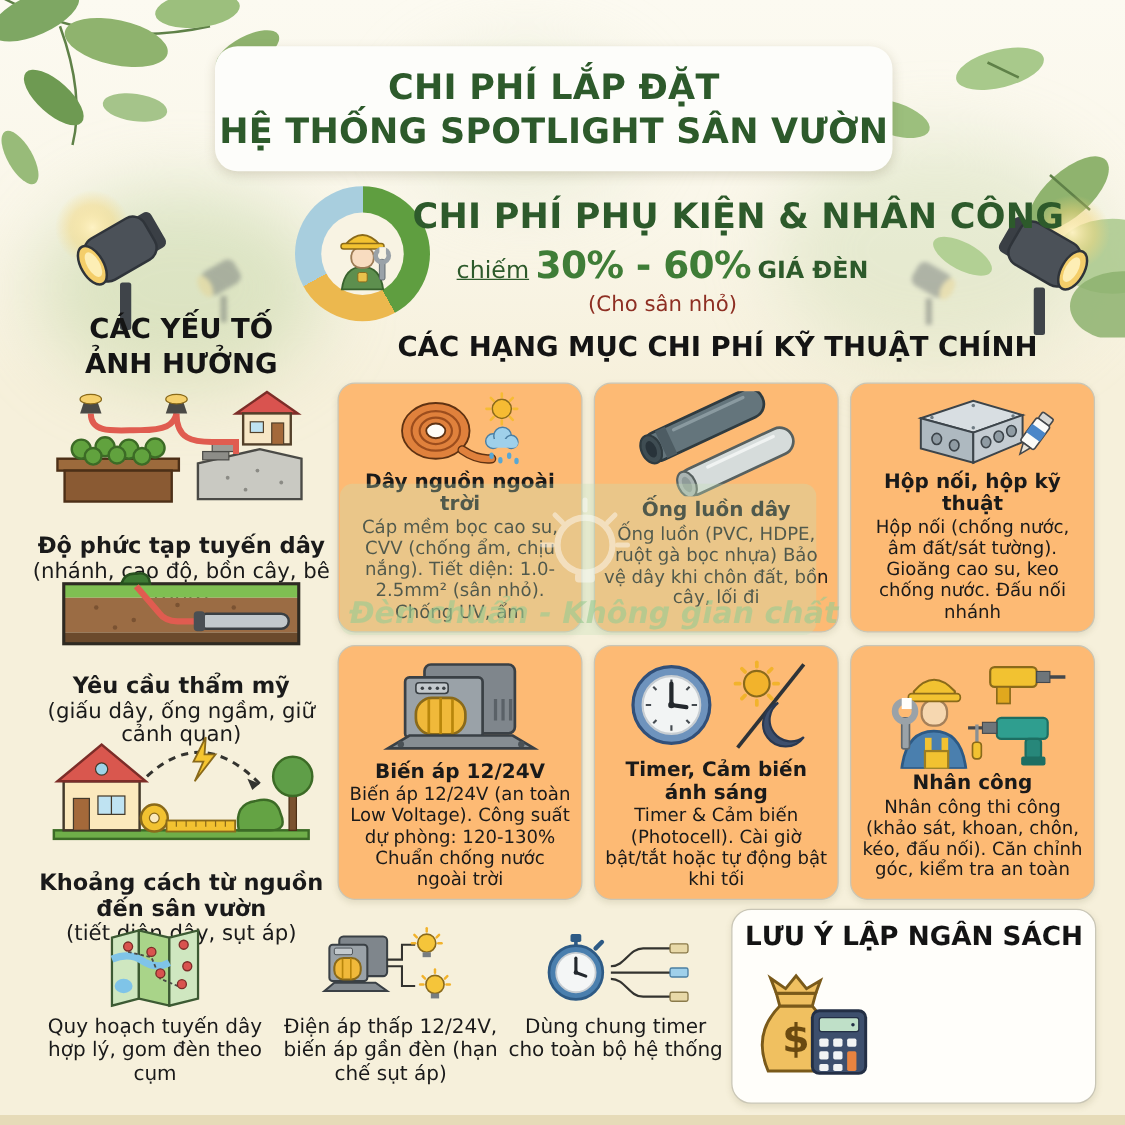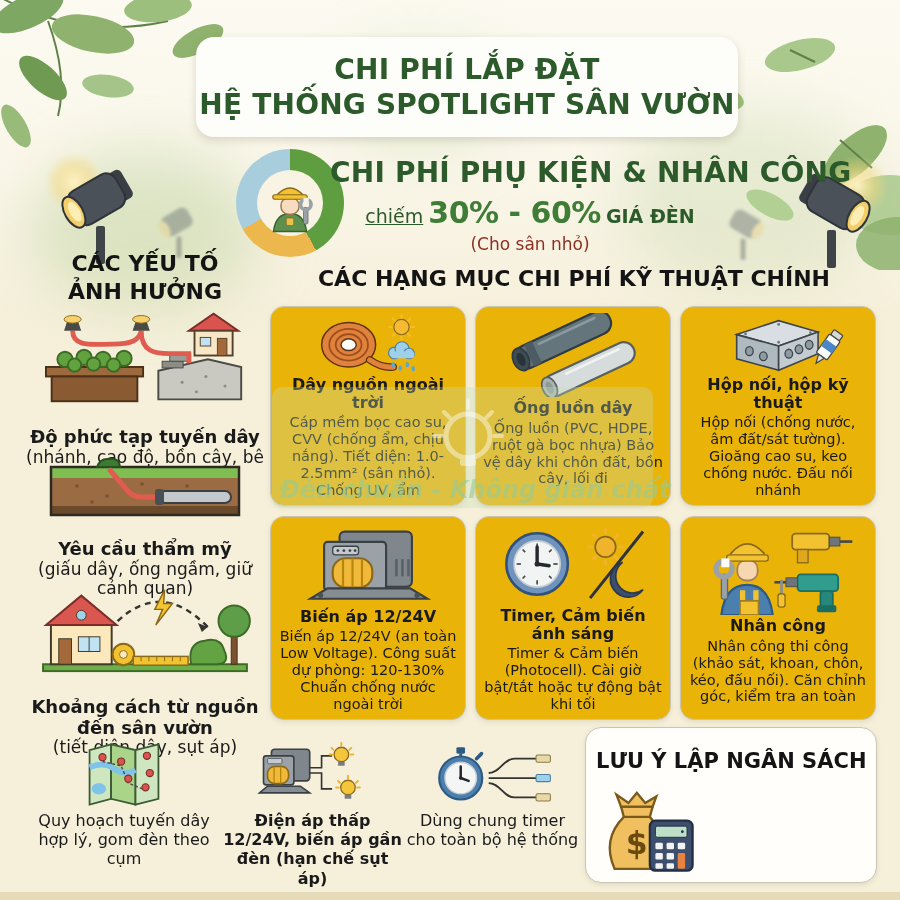--- a/index.html
+++ b/index.html
@@ -8,21 +8,21 @@
   .topwash{position:absolute;left:0;top:0;right:0;height:310px;z-index:0;
            background:linear-gradient(180deg,#fcfaf1 0%,rgba(252,250,241,.65) 55%,rgba(246,240,219,0) 100%);}
   .blob{position:absolute;border-radius:50%;filter:blur(28px);z-index:0;}
   .bottom-strip{position:absolute;left:0;right:0;bottom:0;height:8px;background:#e6dbb8;z-index:6;}
 
   
   .art{position:absolute;z-index:1;pointer-events:none;}
   .ghost{opacity:.38;filter:blur(1.5px);}
 
   
-  .title-card{position:absolute;left:196px;top:37px;width:542px;height:100px;background:#fdfdfa;
+  .title-card{position:absolute;left:172px;top:37px;width:542px;height:100px;background:#fdfdfa;
               border-radius:18px;box-shadow:0 3px 9px rgba(90,80,40,.20);z-index:3;
               display:flex;flex-direction:column;align-items:center;justify-content:center;gap:7px;}
   .title-line{font-weight:bold;font-size:28px;line-height:1;color:#2d5a2b;letter-spacing:.2px;white-space:nowrap;}
 
   
   .donut{position:absolute;left:236px;top:149px;width:108px;height:108px;border-radius:50%;z-index:3;}
   .donut-hole{position:absolute;left:21px;top:21px;width:66px;height:66px;border-radius:50%;
               background:#f8f3e3;display:flex;align-items:center;justify-content:center;}
   .summary{position:absolute;left:330px;top:156px;width:400px;text-align:center;z-index:3;}
   .sum-h{font-size:28px;font-weight:bold;color:#2d5a2b;letter-spacing:.2px;white-space:nowrap;}
@@ -38,21 +38,21 @@
   .factor{position:absolute;left:0;width:238px;}
   .f1{top:56px;} .f2{top:206px;} .f3{top:328px;}
   .f-title{font-size:18px;font-weight:bold;line-height:1.15;margin-top:17px;}
   .f-desc{font-size:17px;line-height:1.15;}
 
   
   .cat-h{position:absolute;left:268px;top:266px;width:612px;text-align:center;
          font-size:22px;font-weight:bold;color:#141414;z-index:2;white-space:nowrap;}
   .grid{position:absolute;left:270px;top:306px;display:grid;z-index:2;
         grid-template-columns:196px 196px 196px;grid-template-rows:200px 204px;gap:10px 9px;}
-  .card{background:#eab308;border:1.5px solid #c9c6b6;border-radius:14px;
+  .card{background:#fdba74;border:1.5px solid #c9c6b6;border-radius:14px;
         box-shadow:0 2px 5px rgba(120,110,70,.16);display:flex;flex-direction:column;
         align-items:center;text-align:center;padding:6px 7px;box-sizing:border-box;}
   .card-title{font-size:16px;font-weight:bold;line-height:1.1;margin-top:2px;}
   .card-body{font-size:14.5px;line-height:1.17;margin-top:3px;}
 
   
   .wm-band{position:absolute;left:272px;top:387px;width:381px;height:121px;border-radius:10px;
            background:rgba(195,224,185,.32);z-index:4;pointer-events:none;}
   .wm-text{position:absolute;left:265px;top:476px;width:420px;text-align:center;z-index:5;
            font-style:italic;font-weight:bold;font-size:24px;color:rgba(153,204,146,.62);pointer-events:none;}
@@ -62,21 +62,21 @@
   .solutions{position:absolute;left:28px;top:732px;width:552px;z-index:2;text-align:center;}
   .sol-h{font-size:21px;font-weight:bold;color:#141414;white-space:nowrap;}
   .sol-row{display:flex;justify-content:space-between;margin-top:8px;}
   .sol-item{display:flex;flex-direction:column;align-items:center;}
   .sol-label{font-size:16px;line-height:1.2;margin-top:5px;}
 
   
   .budget{position:absolute;left:585px;top:727px;width:292px;height:156px;background:#fffefa;
           border:1.5px solid #c9c6b6;border-radius:16px;box-shadow:0 2px 5px rgba(120,110,70,.16);
           z-index:2;box-sizing:border-box;padding:9px 10px 6px;}
-  .budget-h{text-align:center;font-size:21px;font-weight:bold;color:#141414;white-space:nowrap;margin-top:12px;}
+  .budget-h{text-align:center;font-size:21px;font-weight:bold;color:#141414;white-space:nowrap;}
   .budget-row{display:flex;align-items:flex-start;margin-top:6px;gap:4px;}
   .budget-body{font-size:15.5px;line-height:1.22;text-align:left;}
 </style>
 </head>
 <body>
 
 <div class="canvas">
 
   <div class="topwash"></div>
   <div class="blob" style="left:30px;top:150px;width:230px;height:160px;background:rgba(186,209,156,.45);"></div>
@@ -491,21 +491,21 @@
               <circle cx="52" cy="30" r="5"></circle>
               <circle cx="62" cy="54" r="5"></circle>
             <circle cx="88" cy="22" r="5"></circle>
               <circle cx="92" cy="46" r="5"></circle>
               <circle cx="86" cy="66" r="5"></circle>
           </g>
         </svg>
         <div class="sol-label">Quy hoạch tuyến dây hợp lý, gom đèn theo cụm</div>
       </div>
 
-      <div class="sol-item" style="width:185px;font-weight:bold;">
+      <div class="sol-item" style="width:185px;">
         <svg width="150" height="66" viewBox="0 0 170 100">
           <rect x="22" y="14" width="58" height="48" rx="5" fill="#7f868c" stroke="#3a4045" stroke-width="2.5"></rect>
           <rect x="10" y="24" width="46" height="44" rx="4" fill="#9aa2a8" stroke="#3a4045" stroke-width="2.5"></rect>
           <rect x="16" y="28" width="22" height="8" rx="2" fill="#c3c9cd" stroke="#3a4045"></rect>
           <rect x="16" y="40" width="32" height="26" rx="11" fill="#f0b93a" stroke="#8a6a1a" stroke-width="2.5"></rect>
           <line x1="26" y1="41" x2="26" y2="65" stroke="#b8860b" stroke-width="2"></line>
           <line x1="36" y1="40" x2="36" y2="66" stroke="#b8860b" stroke-width="2"></line>
           <polygon points="4,80 16,70 66,70 80,80" fill="#868d92" stroke="#3a4045" stroke-width="2.5"></polygon>
           <path d="M80 42 h18 v-18 h16" fill="none" stroke="#33332f" stroke-width="2.5"></path>
           <path d="M80 50 h18 v24 h16" fill="none" stroke="#33332f" stroke-width="2.5"></path>

